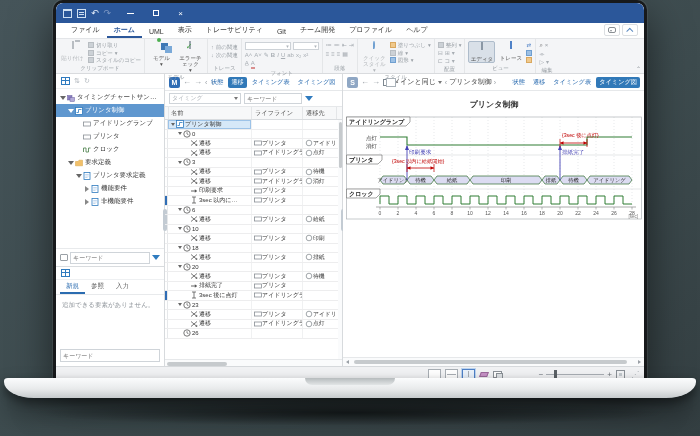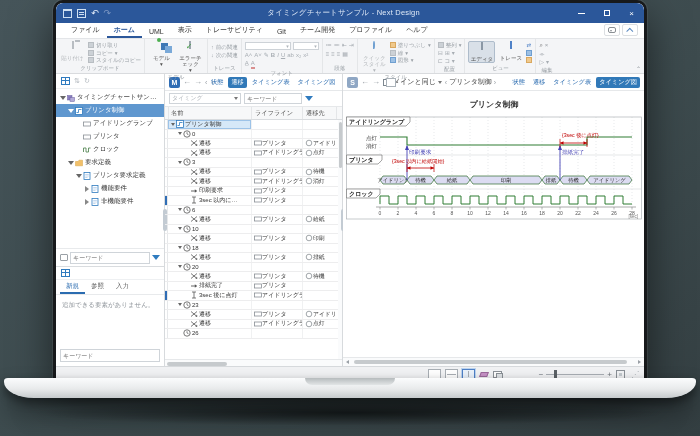--- a/index.html
+++ b/index.html
@@ -193,21 +193,20 @@
   <div class="screen">
     <div class="window">
 
       <div class="titlebar">
         <div class="qat">
           <span class="qi icon-save"></span>
           <span class="qi icon-doc-sm"></span>
           <span class="glyph-undo">↶</span>
           <span class="glyph-redo">↷</span>
         </div>
-        <div class="title-text">タイミングチャートサンプル - Next Design</div>
         <div class="win-controls">
           <div class="wc">
               <span class="bar"></span>
             </div>
           <div class="wc">
               <span class="box"></span>
             </div>
           <div class="wc close">×</div>
         </div>
       </div>

